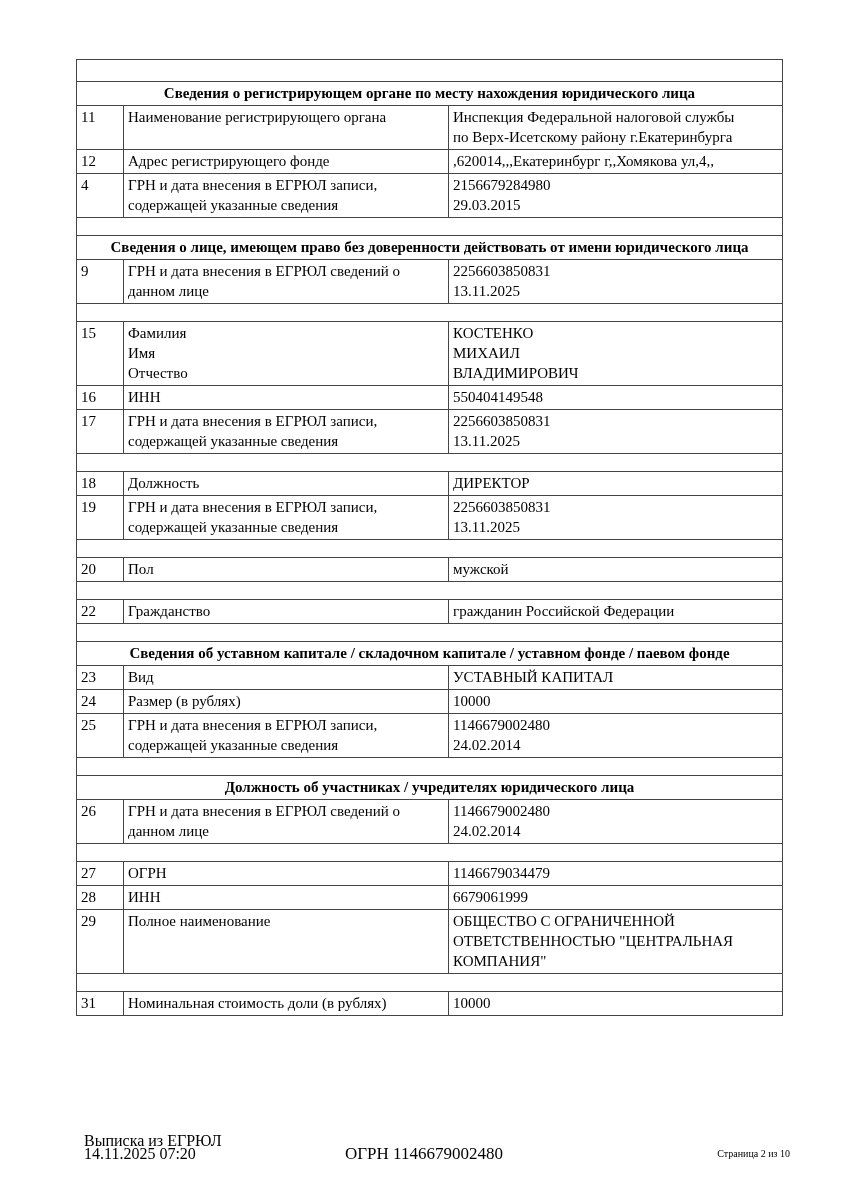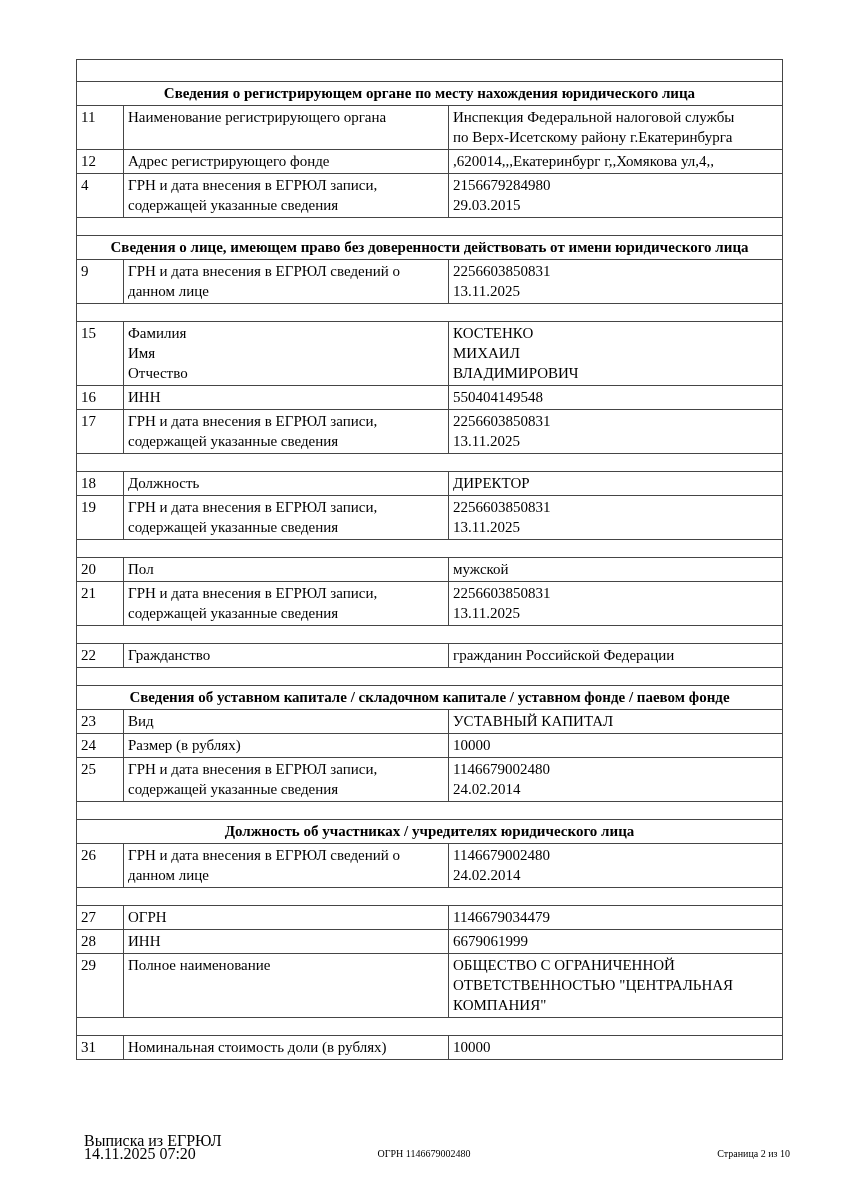--- a/index.html
+++ b/index.html
@@ -54,21 +54,21 @@
     position: absolute;
     left: 84px; top: 1134px;
     font-size: 16px;
     line-height: 13px;
   }
   .footer-center {
     position: absolute;
     left: 0; top: 1147px;
     width: 848px;
     text-align: center;
-    font-size: 10px;
+    font-size: 17px;
     line-height: 13px;
   }
   .footer-right {
     position: absolute;
     right: 58px; top: 1147px;
     font-size: 10px;
     line-height: 13px;
   }
 </style>
 </head>
@@ -155,26 +155,20 @@
       </tr>
       <tr>
         <td colspan="3" class="spacer-cell"></td>
       </tr>
       <tr>
         <td class="num-cell">20</td>
         <td class="label-cell">Пол</td>
         <td class="value-cell">мужской</td>
       </tr>
       <tr>
-        <td class="num-cell">21</td>
-        <td class="label-cell">ГРН и дата внесения в ЕГРЮЛ записи, содержащей указанные сведения</td>
-        <td class="value-cell">2256603850831
-13.11.2025</td>
-      </tr>
-      <tr>
         <td colspan="3" class="spacer-cell"></td>
       </tr>
       <tr>
         <td class="num-cell">22</td>
         <td class="label-cell">Гражданство</td>
         <td class="value-cell">гражданин Российской Федерации</td>
       </tr>
       <tr>
         <td colspan="3" class="spacer-cell"></td>
       </tr>

